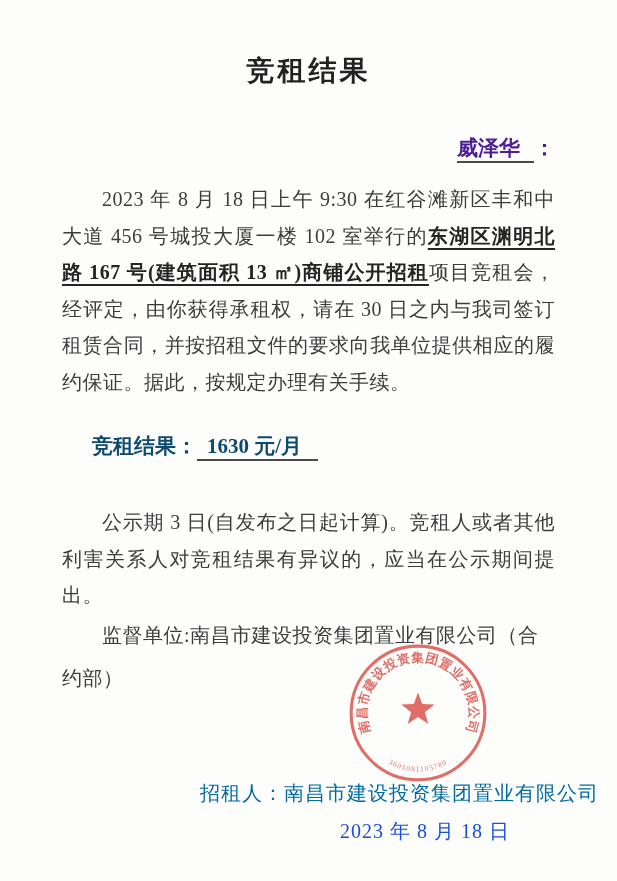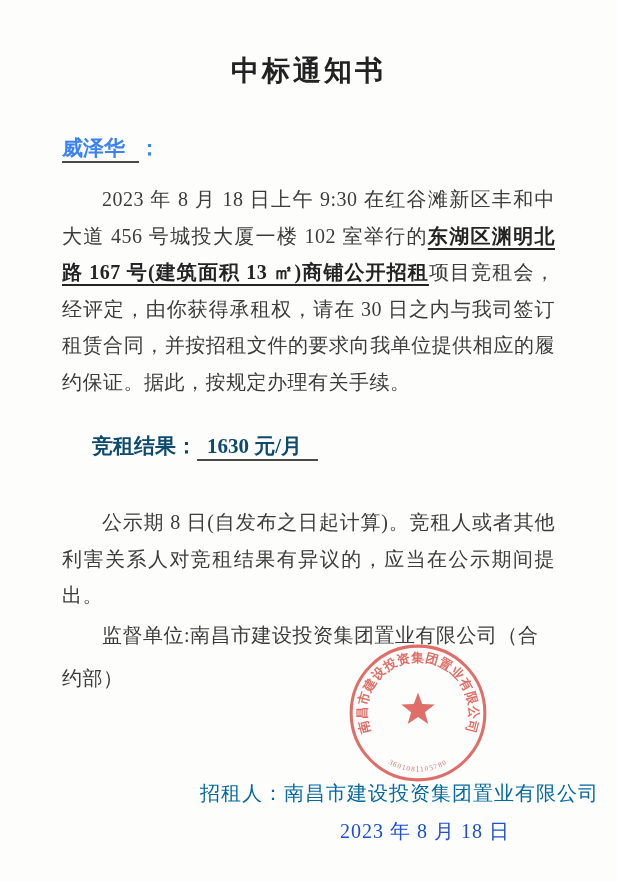--- a/index.html
+++ b/index.html
@@ -19,21 +19,22 @@
     font-size: 28px;
     font-weight: 700;
     letter-spacing: 3px;
     color: #222222;
   }
   .addressee {
     margin-top: 44px;
     padding: 0 62px;
     font-size: 21px;
     font-weight: 700;
-    color: #3b82f6;
+    color: #4c1d95;
+    text-align: right;
   }
   .addr-name {
     border-bottom: 2px solid #4a4a4a;
     padding-right: 14px;
     padding-bottom: 1px;
   }
   .para {
     margin: 0;
     padding: 0 62px;
     font-size: 20px;
@@ -96,29 +97,29 @@
     pointer-events: none;
   }
   .seal svg { width: 100%; height: 100%; display: block; }
   .seal text { font-family: "Liberation Serif", "DejaVu Serif", serif; }
 </style>
 </head>
 <body>
 
 <div class="page">
 
-  <h1 class="title">中标通知书</h1>
+  <h1 class="title">竞租结果</h1>
 
   <div class="addressee"><span class="addr-name">威泽华</span><span>：</span></div>
 
   <p class="para para-main"><span>2023 年 8 月 18 日上午 9:30 在红谷滩新区丰和中大道 456 号城投大厦一楼 102 室举行的</span><span class="hl">东湖区渊明北路 167 号(建筑面积 13 ㎡)商铺公开招租</span><span>项目竞租会，经评定，由你获得承租权，请在 30 日之内与我司签订租赁合同，并按招租文件的要求向我单位提供相应的履约保证。据此，按规定办理有关手续。</span></p>
 
   <div class="result-line"><span>竞租结果：</span><span class="result-value">1630 元/月</span></div>
 
-  <p class="para para-publicity">公示期 8 日(自发布之日起计算)。竞租人或者其他利害关系人对竞租结果有异议的，应当在公示期间提出。</p>
+  <p class="para para-publicity">公示期 3 日(自发布之日起计算)。竞租人或者其他利害关系人对竞租结果有异议的，应当在公示期间提出。</p>
 
   <div class="contact-line">监督单位:南昌市建设投资集团置业有限公司（合约部）</div>
 
 
   <div class="signer-line">招租人：南昌市建设投资集团置业有限公司</div>
 
   <div class="date-line">2023 年 8 月 18 日</div>
 
   <div class="seal">
     <svg viewBox="0 0 140 140">

